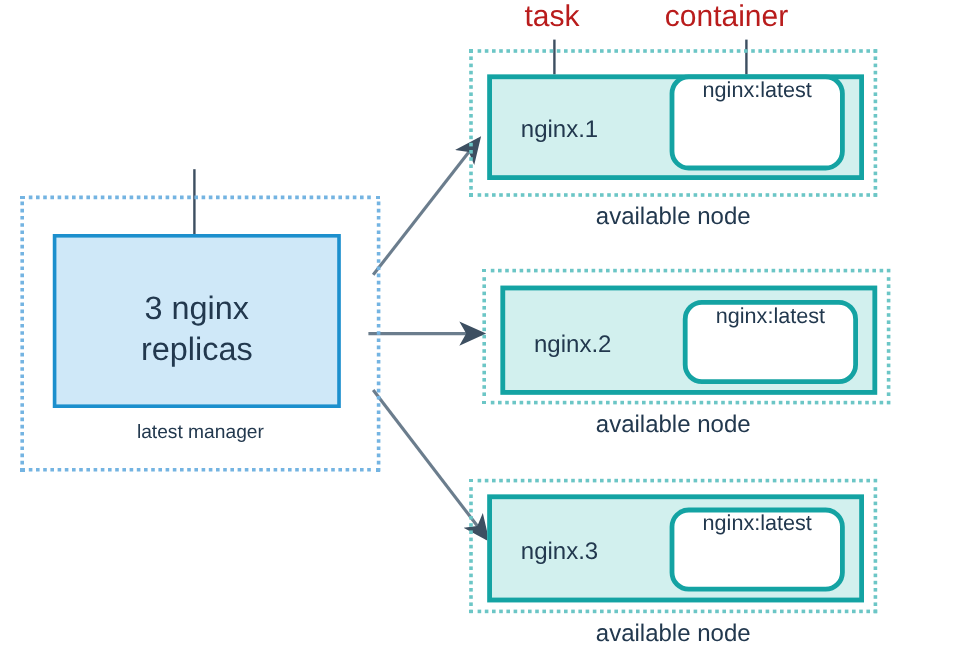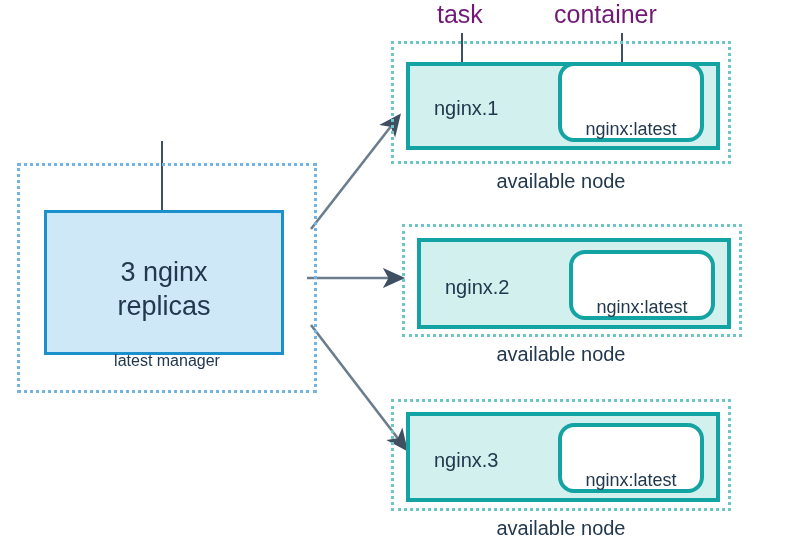--- a/index.html
+++ b/index.html
@@ -19,21 +19,21 @@
     position: absolute;
     left: 0; top: 0;
     width: 800px;
     height: 552px;
   }
   .abs { position: absolute; }
 
   
   .callout-label {
     font-size: 25px;
-    color: #701a75;
+    color: #b91c1c;
     white-space: nowrap;
     line-height: 1;
   }
   .leader {
     position: absolute;
     width: 2px;
     background: #3d4f61;
   }
 
   
@@ -85,21 +85,21 @@
     white-space: nowrap;
     line-height: 1;
   }
   .container-box {
     position: absolute;
     box-sizing: border-box;
     background: #ffffff;
     border: 4px solid #14a3a3;
     border-radius: 16px;
     display: flex;
-    align-items: flex-end;
+    align-items: flex-start;
     justify-content: center;
   }
   .container-text {
     font-size: 18px;
     color: #22384e;
     white-space: nowrap;
     line-height: 1;
   }
   .node-caption {
     position: absolute;
@@ -135,21 +135,21 @@
 
   <div class="leader" style="left:161px; top:141px; height:92px;"></div>
 
   <div class="callout-label abs" style="left:437px; top:2px;">task</div>
   <div class="leader" style="left:461px; top:33px; height:60px;"></div>
 
   <div class="callout-label abs" style="left:554px; top:2px;">container</div>
   <div class="leader" style="left:621px; top:33px; height:60px;"></div>
 
   <div class="manager-zone" style="left:17px; top:163px; width:300px; height:230px;">
-    <div class="service-box" style="left:24px; top:44px; width:240px; height:145px;">
+    <div class="service-box" style="left:24px; top:29px; width:240px; height:145px;">
       <div class="service-text" style="top:42px;">3 nginx</div>
       <div class="service-text" style="top:76px;">replicas</div>
     </div>
     <div class="zone-caption" style="top:186px;">latest manager</div>
   </div>
 
   <div class="node-zone" style="left:391px; top:41px; width:340px; height:123px;">
     <div class="task-box" style="left:12px; top:18px; width:314px; height:88px;">
       <div class="task-label" style="left:24px; top:32px;">nginx.1</div>
       <div class="container-box" style="left:148px; top:-4px; width:146px; height:80px;">

